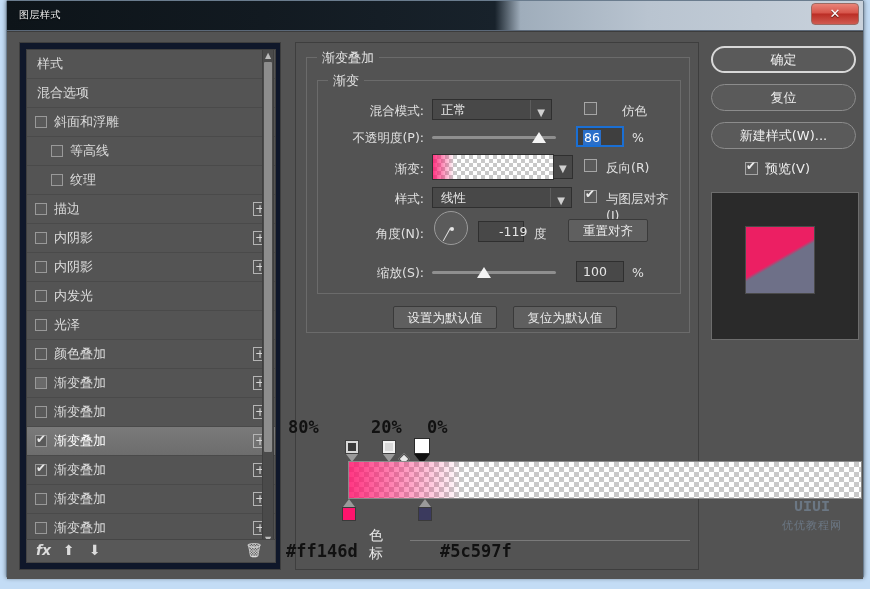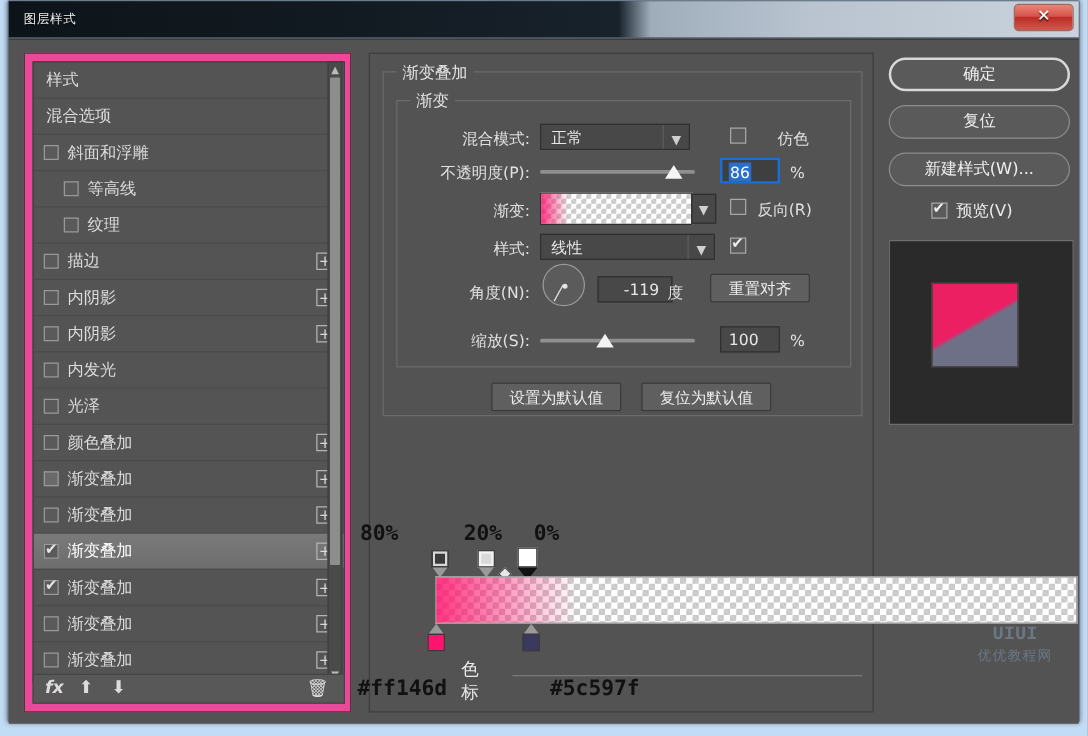--- a/index.html
+++ b/index.html
@@ -52,21 +52,21 @@
   .body {
     position: absolute; left: 0; top: 30px;
     width: 100%; height: 548px;
     background: #535353;
     border-top: 1px solid #3c3c3c;
   }
   
   .stylespane {
     position: absolute; left: 12px; top: 10px;
     width: 262px; height: 528px;
-    background: #ec4899;
+    background: #0f172a;
     border: 1px solid #3e3e3e;
   }
   .listbox {
     position: absolute; left: 6px; top: 6px;
     width: 250px; height: 497px;
     background: #545454;
     border: 1px solid #3f3f3f;
     overflow: hidden;
   }
   .lrow {
@@ -456,27 +456,28 @@
             <div class="chk" style="left:266px; top:78px;"></div>
             <div class="fr" style="left:288px; top:79px;">反向(R)</div>
 
             <div class="fr lbl" style="left:2px; top:110px; width:104px;">样式:</div>
             <div class="select" style="left:114px; top:106px; width:140px;">
               <span>线性</span>
               <span class="sep"></span>
               <span class="car">▼</span>
             </div>
             <div class="chk on" style="left:266px; top:109px;"></div>
+            <div class="fr" style="left:288px; top:110px;">与图层对齐 (I)</div>
 
             <div class="fr lbl" style="left:2px; top:145px; width:104px;">角度(N):</div>
             <div class="dial" style="left:116px; top:130px;">
               <div class="needle"></div>
               <div class="dot"></div>
             </div>
-            <div class="numfld" style="left:160px; top:140px; width:60px;padding-left:20px;">-119</div>
+            <div class="numfld" style="left:160px; top:140px; width:46px;padding-left:20px;">-119</div>
             <div class="fr" style="left:216px; top:145px;">度</div>
             <div class="btn" style="left:250px; top:138px; width:80px;">重置对齐</div>
 
             <div class="fr lbl" style="left:2px; top:184px; width:104px;">缩放(S):</div>
             <div class="slider" style="left:114px; top:185px; width:124px;">
               <div class="track"></div>
               <div class="thumb" id="sc-thumb" style="left: 45.08px;"></div>
             </div>
             <div class="numfld" style="left:258px; top:180px; width:48px;">100</div>
             <div class="fr" style="left:314px; top:184px;">%</div>

